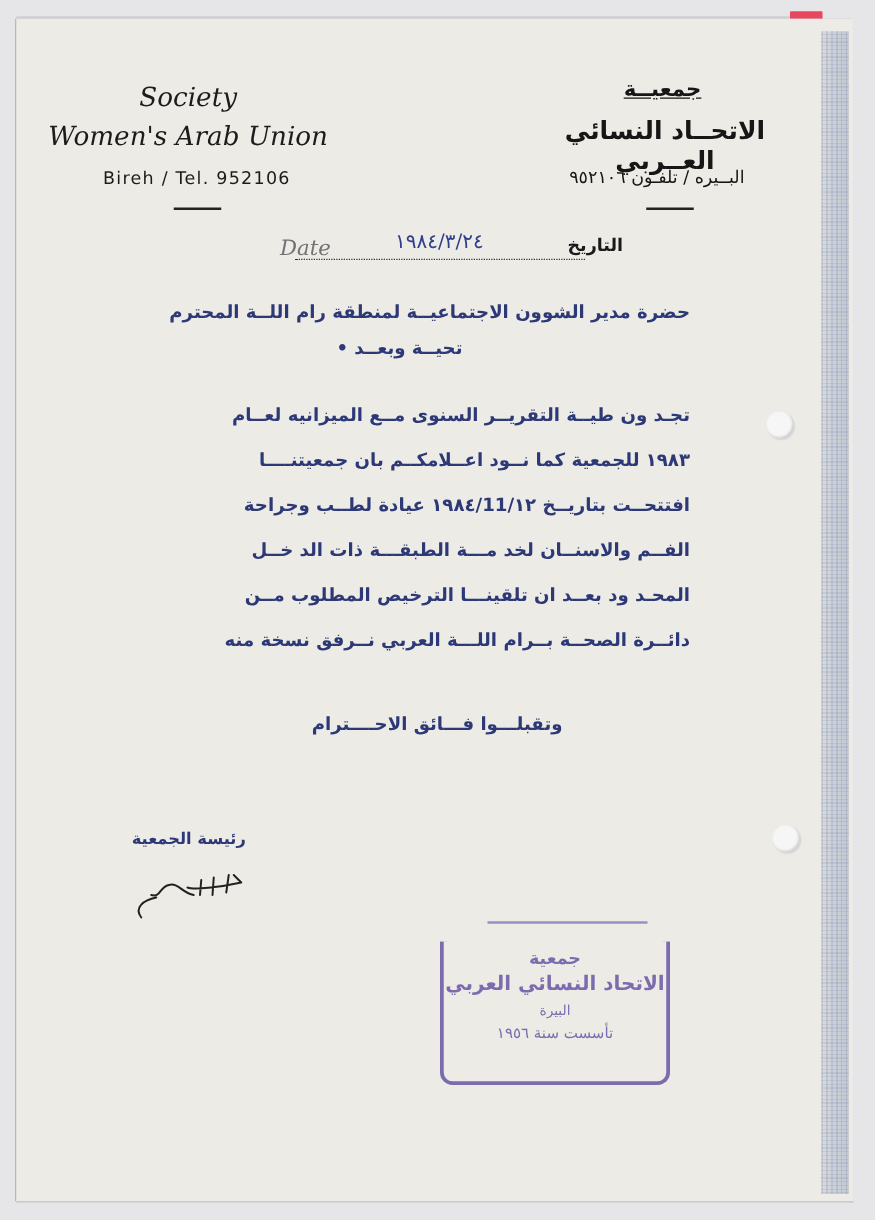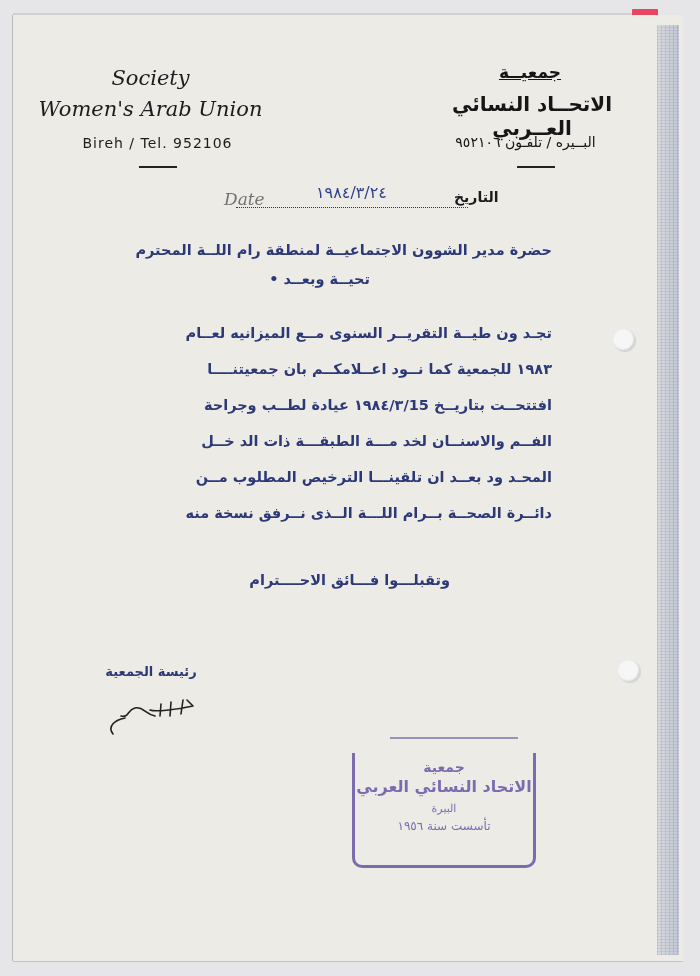--- a/index.html
+++ b/index.html
@@ -105,24 +105,24 @@
   <span class="date-value">١٩٨٤/٣/٢٤</span>
   <span class="date-ar">التاريخ</span>
 </div>
 
 <div class="body-text" style="right:148px; top:242px;">حضرة مدير الشوون الاجتماعيــة لمنطقة رام اللــة المحترم</div>
 <div class="body-text" style="right:330px; top:271px;">تحيــة وبعــد •</div>
 
 <div class="body-text" style="right:148px; top:325px; width:410px;">
   <div class="line" style="top:0;">تجـد ون طيــة التقريــر السنوى مــع الميزانيه لعــام</div>
   <div class="line" style="top:36px;">١٩٨٣ للجمعية كما نــود اعــلامكــم بان جمعيتنــــا</div>
-  <div class="line" style="top:72px;">افتتحــت بتاريــخ ١٩٨٤/٣/15 عيادة لطــب وجراحة</div>
+  <div class="line" style="top:72px;">افتتحــت بتاريــخ ١٩٨٤/11/١٢ عيادة لطــب وجراحة</div>
   <div class="line" style="top:108px;">الفــم والاسنــان لخد مـــة الطبقـــة ذات الد خــل</div>
   <div class="line" style="top:144px;">المحـد ود بعــد ان تلقينـــا الترخيص المطلوب مــن</div>
-  <div class="line" style="top:180px;">دائــرة الصحــة بــرام اللـــة الــذى نــرفق نسخة منه</div>
+  <div class="line" style="top:180px;">دائــرة الصحــة بــرام اللـــة العربي نــرفق نسخة منه</div>
 </div>
 
 <div class="body-text" style="right:250px; top:572px;">وتقبلـــوا فـــائق الاحــــترام</div>
 
 <div class="sig-title">رئيسة الجمعية</div>
 <svg class="signature" viewBox="0 0 110 45">
   <path d="M98 14 C80 18 60 20 55 18 M98 14 L92 8 M88 8 L86 22 M76 10 L75 24 M66 12 L65 24 M60 24 C50 22 48 14 40 16 C32 18 34 26 26 24 M30 26 C20 28 12 34 18 42" fill="none" stroke="#222" stroke-width="1.6" stroke-linecap="round"></path>
 </svg>
 
 <div class="stamp-topline"></div>

